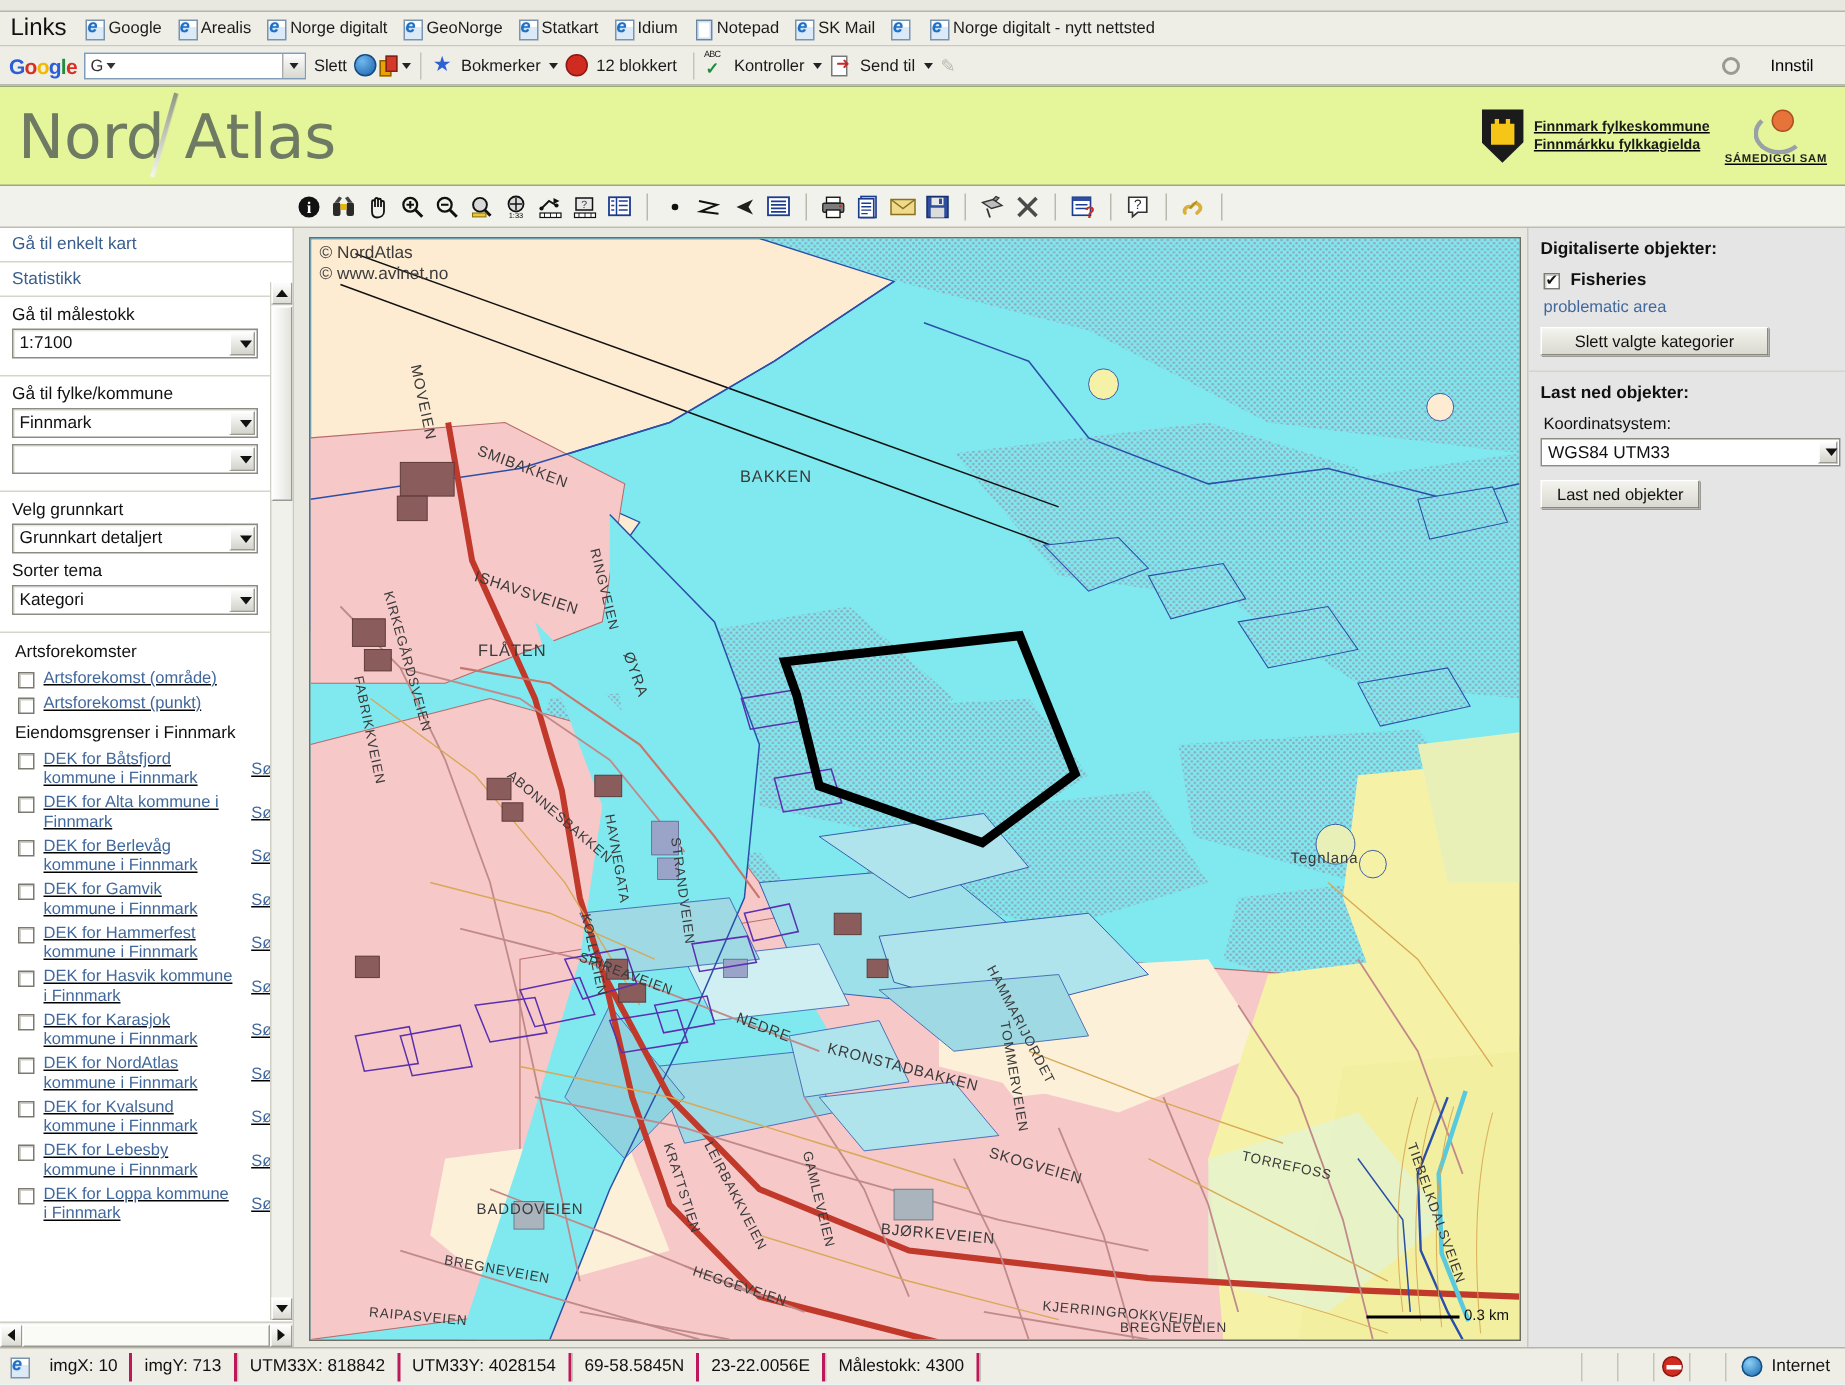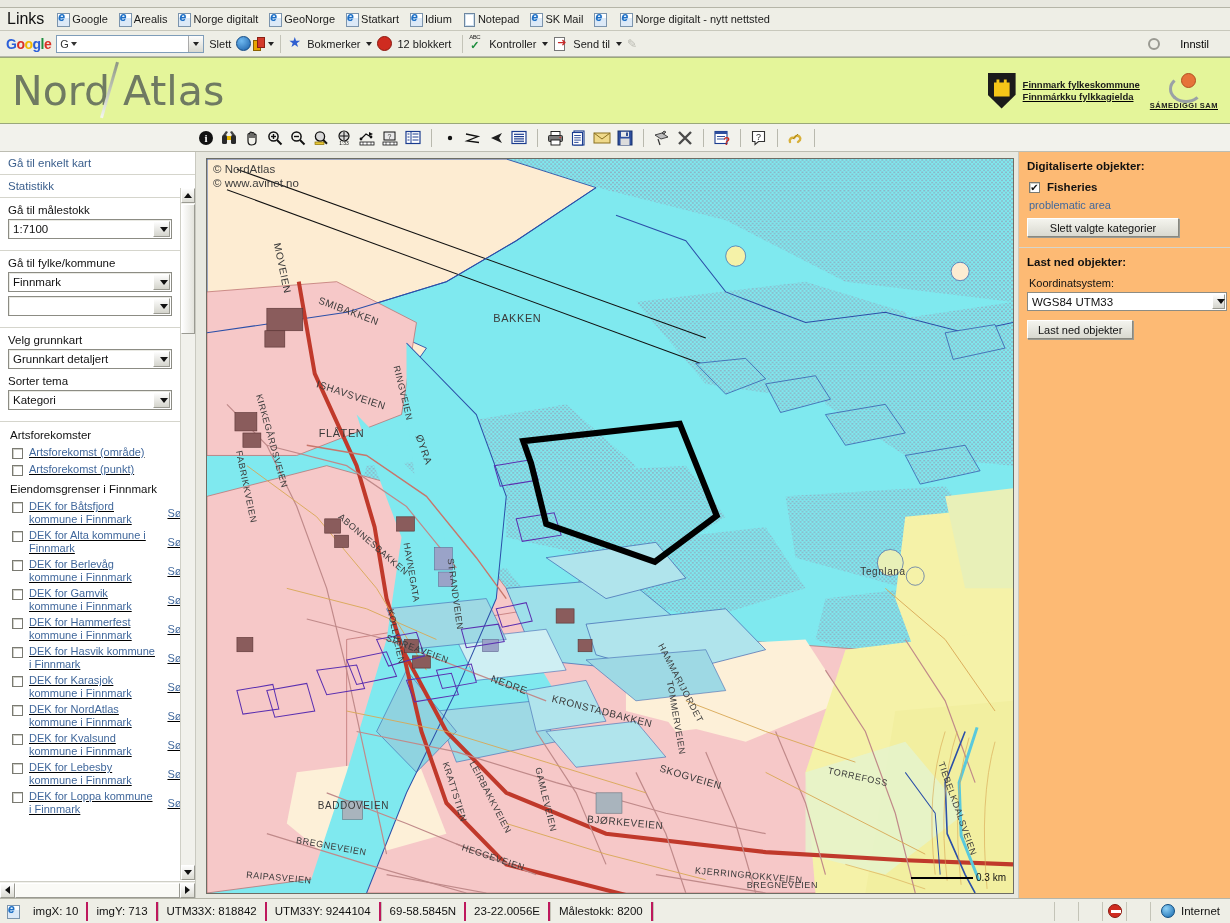--- a/index.html
+++ b/index.html
@@ -250,21 +250,21 @@
     font-size:11.5px; color:#3c3c3c; line-height:14px; font-family:"Liberation Sans",sans-serif;
   }
   .scalebar {
     position:absolute; right:7px; bottom:10px; z-index:6; display:flex; align-items:center; gap:3px;
   }
   .scalebar .bar { width:62px; height:2px; background:#000; }
   .scalebar .lbl { font-size:10px; color:#111; }
 
   
   .rightpanel {
-    width: 212px; flex:0 0 212px; background:#fdba74; border-left:1px solid #c9c9c0;
+    width: 212px; flex:0 0 212px; background:#e5e5e5; border-left:1px solid #c9c9c0;
     padding: 0; overflow:hidden;
   }
   .rp-sec { padding: 8px 8px 10px 8px; border-bottom:1px solid #d5d5cc; }
   .rp-title { font-size:11.5px; font-weight:bold; color:#111; padding-bottom:6px; }
   .rp-check { display:flex; align-items:center; gap:7px; padding:2px 0 5px 2px; }
   .rp-check .lab { font-size:11.5px; font-weight:bold; color:#111; }
   .rp-sub { font-size:11px; color:#41689c; padding: 1px 0 7px 2px; }
   .btn {
     display:inline-flex; align-items:center; justify-content:center;
     height:19px; padding:0 10px; font-size:11px; color:#111;
@@ -987,24 +987,24 @@
     </div>
   </div>
 
   <div class="statusbar">
     <div class="sb-ie">
       <span class="ie-icon"></span>
     </div>
     <div class="sb-cell first">imgX: 10</div>
     <div class="sb-cell" style="border-left:none;">imgY: 713</div>
     <div class="sb-cell">UTM33X: 818842</div>
-    <div class="sb-cell" style="border-left:none;">UTM33Y: 9244104</div>
+    <div class="sb-cell" style="border-left:none;">UTM33Y: 4028154</div>
     <div class="sb-cell">69-58.5845N</div>
     <div class="sb-cell" style="border-left:none;">23-22.0056E</div>
-    <div class="sb-cell">Målestokk: 8200</div>
+    <div class="sb-cell">Målestokk: 4300</div>
     <div class="sb-spacer"></div>
     <div class="sb-small"></div>
     <div class="sb-small"></div>
     <div class="sb-small" style="display:flex;align-items:center;justify-content:center;">
       <span class="noentry"></span>
     </div>
     <div class="sb-small"></div>
     <div class="sb-zone">
       <span class="globe-sm"></span>
       <span>Internet</span>

